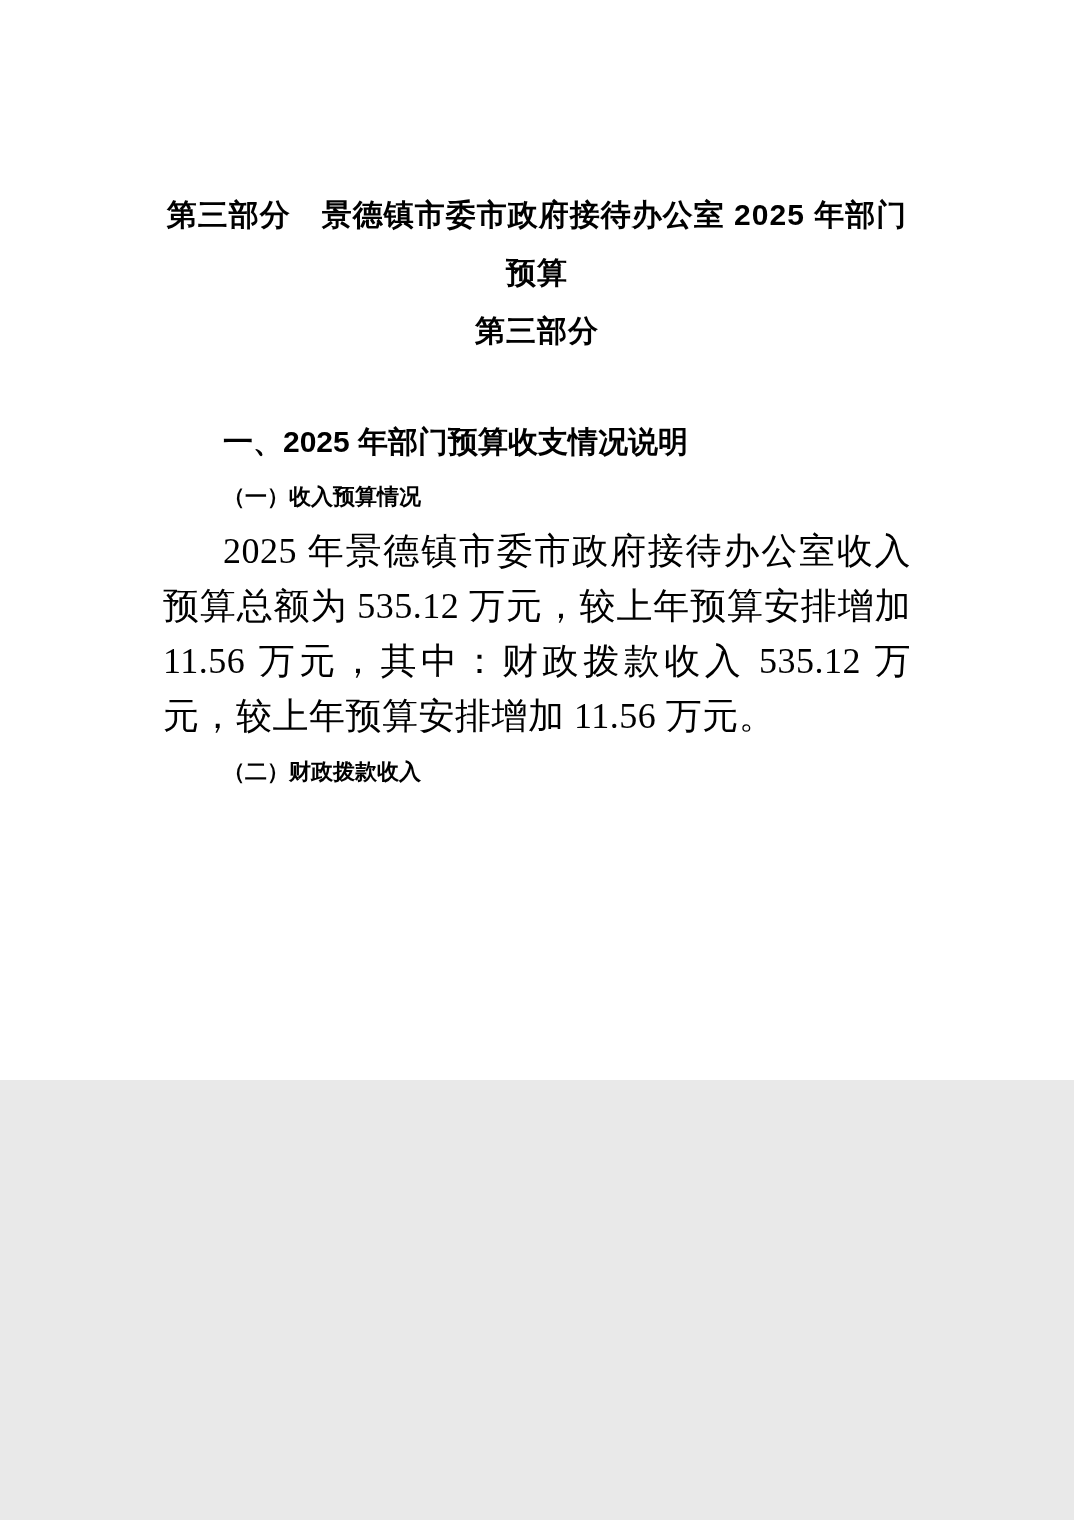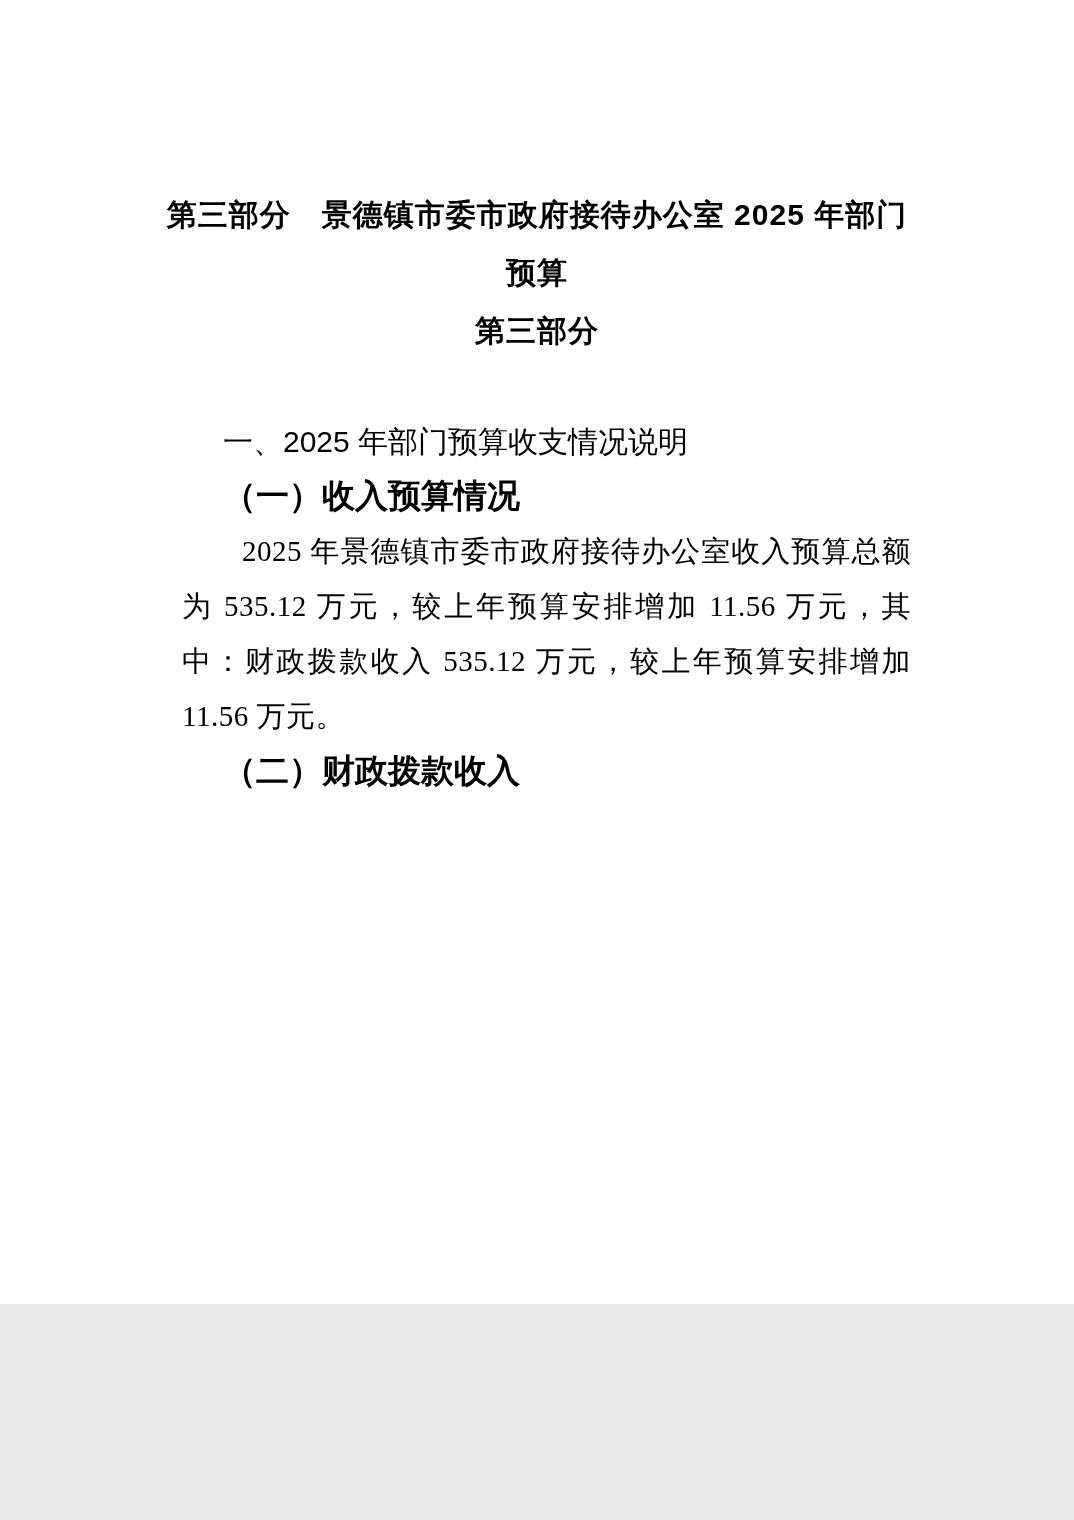--- a/index.html
+++ b/index.html
@@ -1,20 +1,20 @@
 <!DOCTYPE html>
 <html><head>
 <meta charset="utf-8">
 <style>
   * { margin: 0; padding: 0; box-sizing: border-box; }
   html, body { background: #e9e9e9; }
   .page {
     position: relative;
     width: 1074px;
-    height: 1304px;
+    height: 1080px;
     margin: 0 auto;
     background: #ffffff;
     color: #000000;
     overflow: hidden;
   }
   .content {
     position: absolute;
     left: 163px;
     top: 0;
     width: 748px;
@@ -24,40 +24,39 @@
     text-align: center;
     font-family: "Liberation Sans", "DejaVu Sans", sans-serif;
     font-weight: 700;
     font-size: 30px;
     line-height: 58px;
     letter-spacing: 1px;
   }
   .section-heading {
     margin-top: 54px;
     font-family: "Liberation Sans", "DejaVu Sans", sans-serif;
-    font-weight: 400;
+    font-weight: 700;
     font-size: 30px;
     line-height: 55px;
     text-indent: 60px;
   }
   .sub-heading {
     font-family: "Liberation Serif", "DejaVu Serif", serif;
     font-weight: 700;
-    font-size: 33px;
+    font-size: 22px;
     line-height: 55px;
     text-indent: 60px;
   }
   .para {
     font-family: "Liberation Serif", "DejaVu Serif", serif;
-    font-size: 29px;
+    font-size: 36px;
     line-height: 55px;
     text-indent: 60px;
     text-align: justify;
     letter-spacing: 0.5px;
-    margin-left: 19px;
   }
   .page-footer {
     position: absolute;
     left: 0;
     top: 1400px;
     width: 100%;
     text-align: center;
     font-family: "Liberation Serif", "DejaVu Serif", serif;
     font-size: 25px;
     line-height: 30px;

